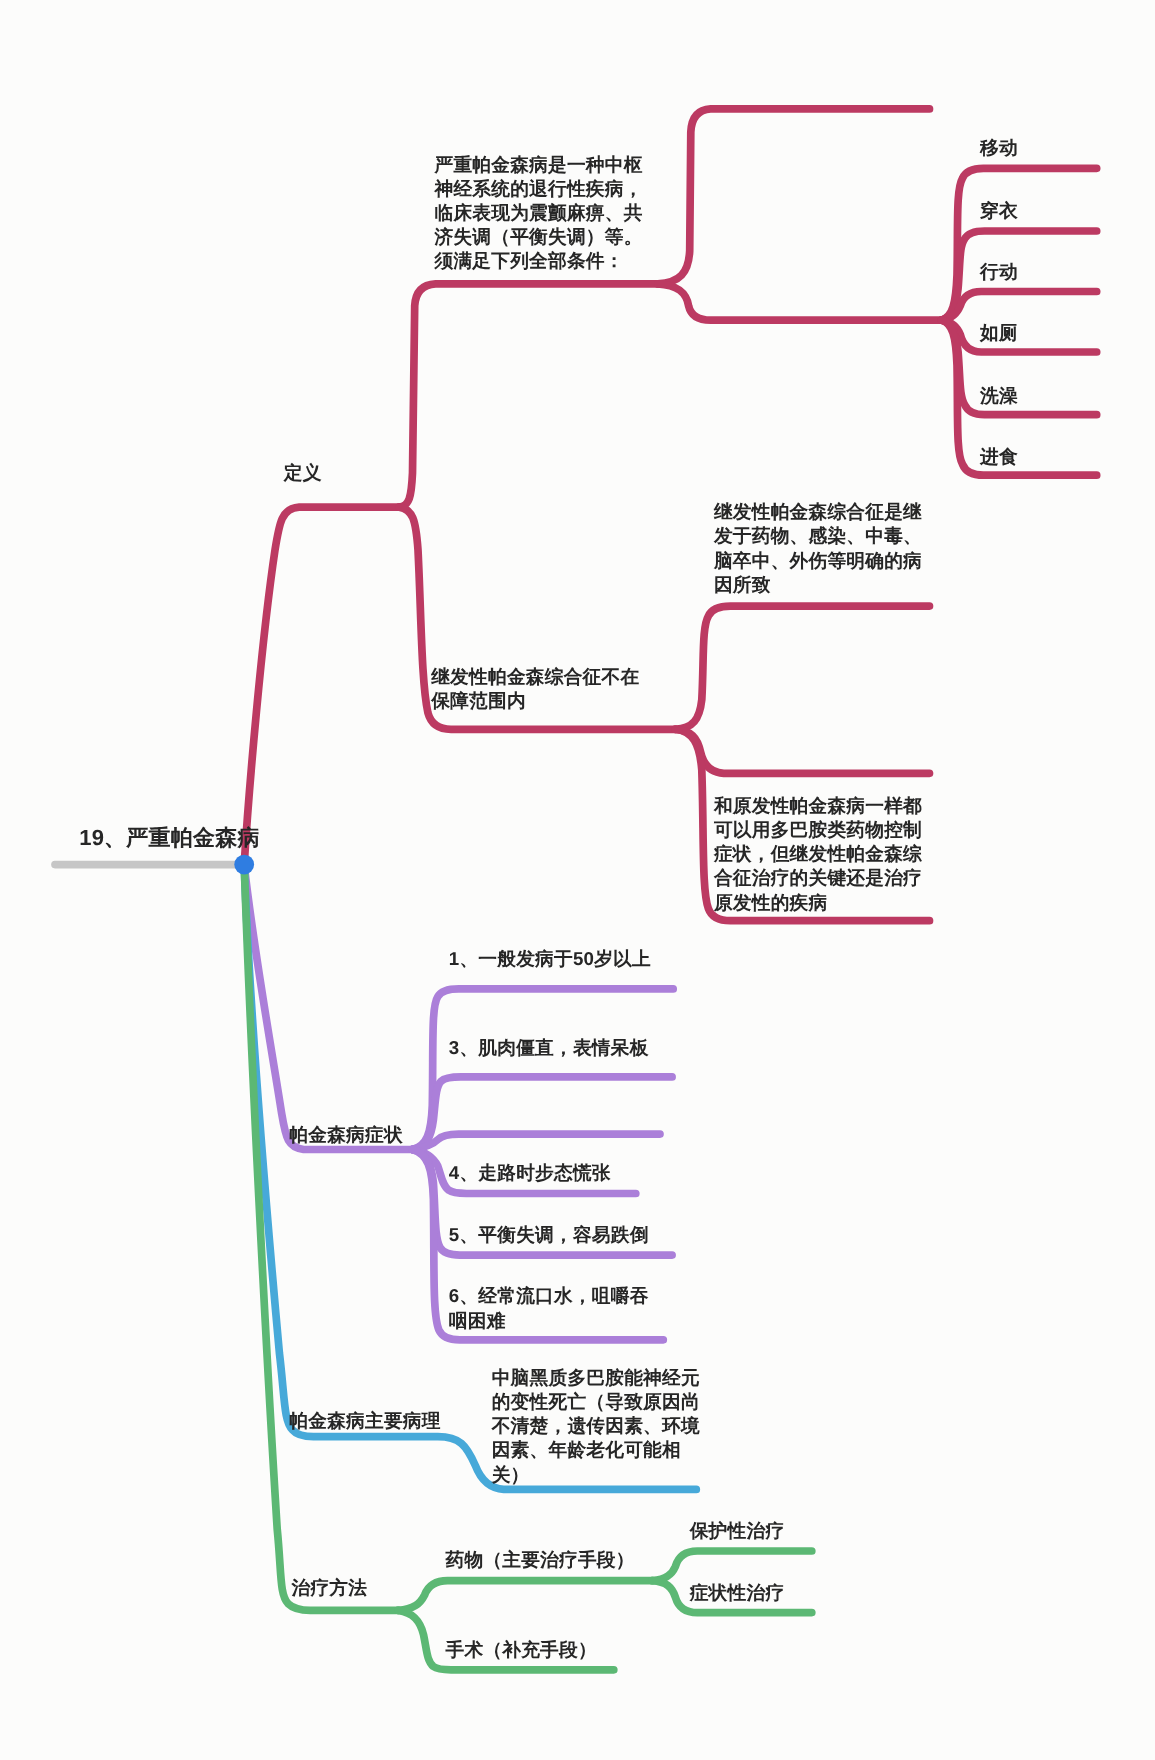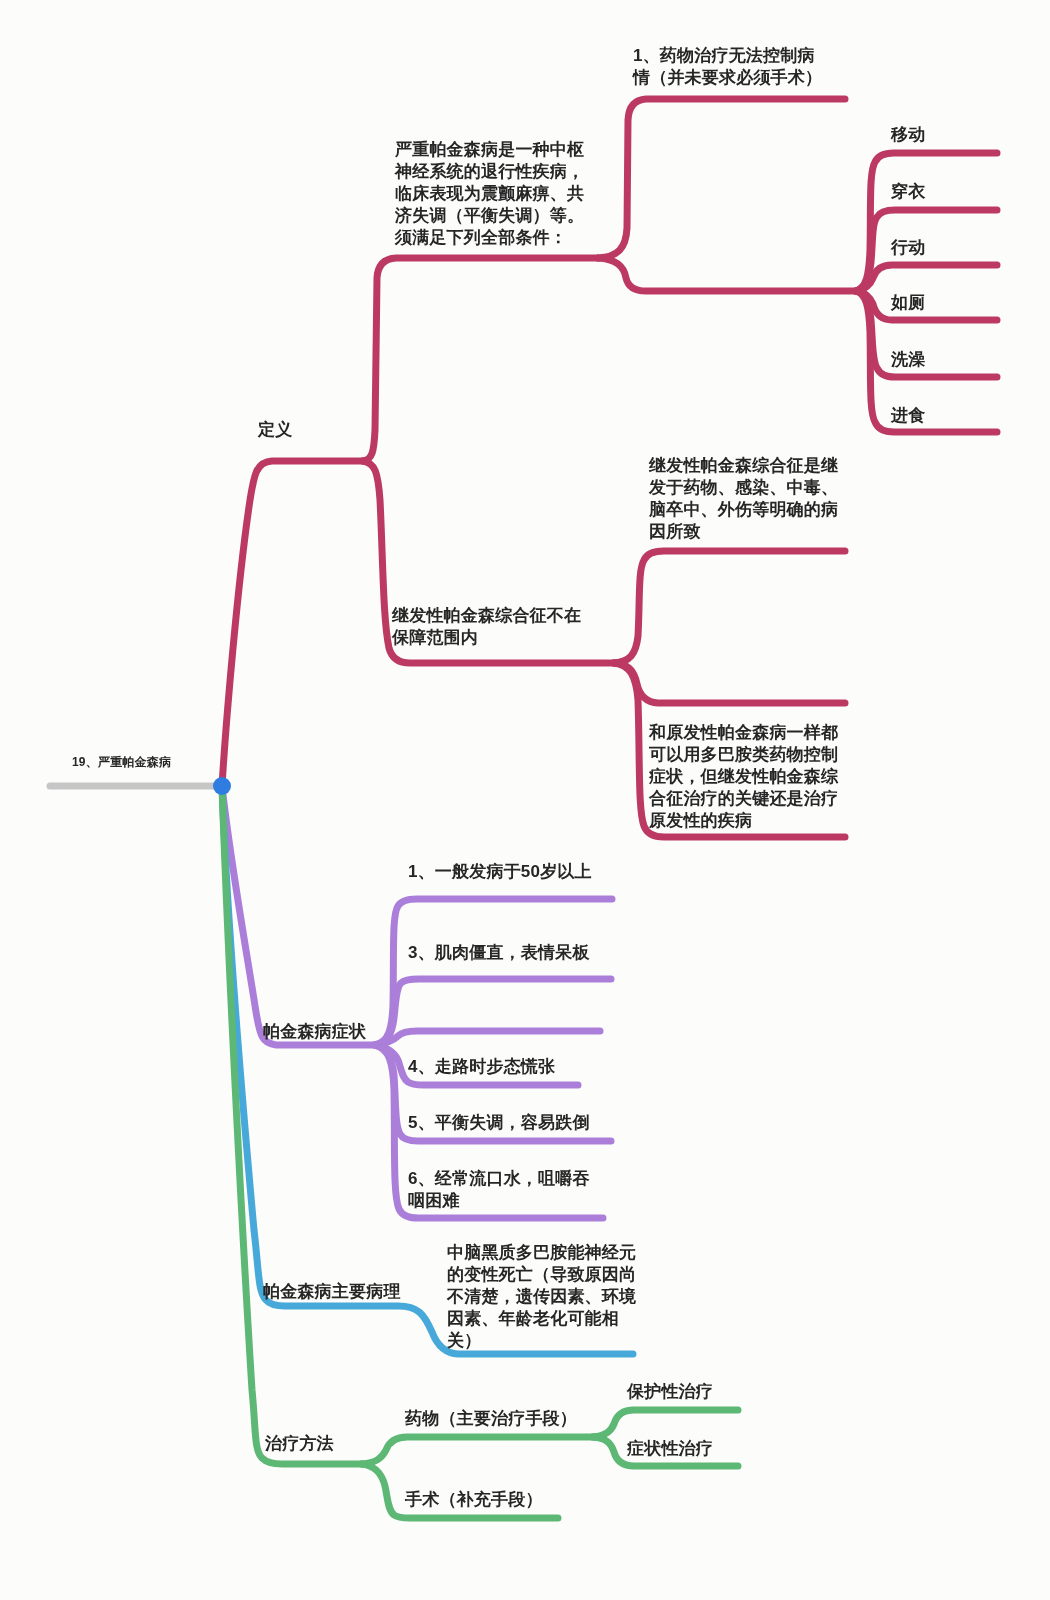--- a/index.html
+++ b/index.html
@@ -8,21 +8,21 @@
     background:#fcfcfb; overflow:hidden;
     font-family:"Liberation Sans", sans-serif;
     color:#262626;
   }
   .svg-layer { position:absolute; left:0; top:0; }
   .edge { fill:none; stroke-width:7; stroke-linecap:round; stroke-linejoin:round; }
   .node {
     position:absolute; font-weight:700; font-size:17px; line-height:22px;
     white-space:pre-line; letter-spacing:0.2px;
   }
-  .root-label { font-size:12px; }
+  .root-label { font-size:20px; }
 </style>
 </head>
 <body>
 
 <div class="canvas">
 
   <svg class="svg-layer" width="1050" height="1600" viewBox="0 0 1050 1600">
 
     <path class="edge" d="M 50 786 L 218 786" stroke="#c6c6c6"></path>
 
@@ -61,22 +61,20 @@
   </svg>
 
   <div class="node root-label" style="left:72px; top:751px;">19、严重帕金森病</div>
 
   <div class="node" style="left:258px; top:419px;">定义</div>
   <div class="node" style="left:395px; top:139px;">严重帕金森病是一种中枢
 神经系统的退行性疾病，
 临床表现为震颤麻痹、共
 济失调（平衡失调）等。
 须满足下列全部条件：</div>
-  <div class="node" style="left:633px; top:45px;">1、药物治疗无法控制病
-情（并未要求必须手术）</div>
 
   <div class="node" style="left:891px; top:124px;">移动</div>
   <div class="node" style="left:891px; top:181px;">穿衣</div>
   <div class="node" style="left:891px; top:237px;">行动</div>
   <div class="node" style="left:891px; top:292px;">如厕</div>
   <div class="node" style="left:891px; top:349px;">洗澡</div>
   <div class="node" style="left:891px; top:405px;">进食</div>
 
   <div class="node" style="left:392px; top:605px;">继发性帕金森综合征不在
 保障范围内</div>

